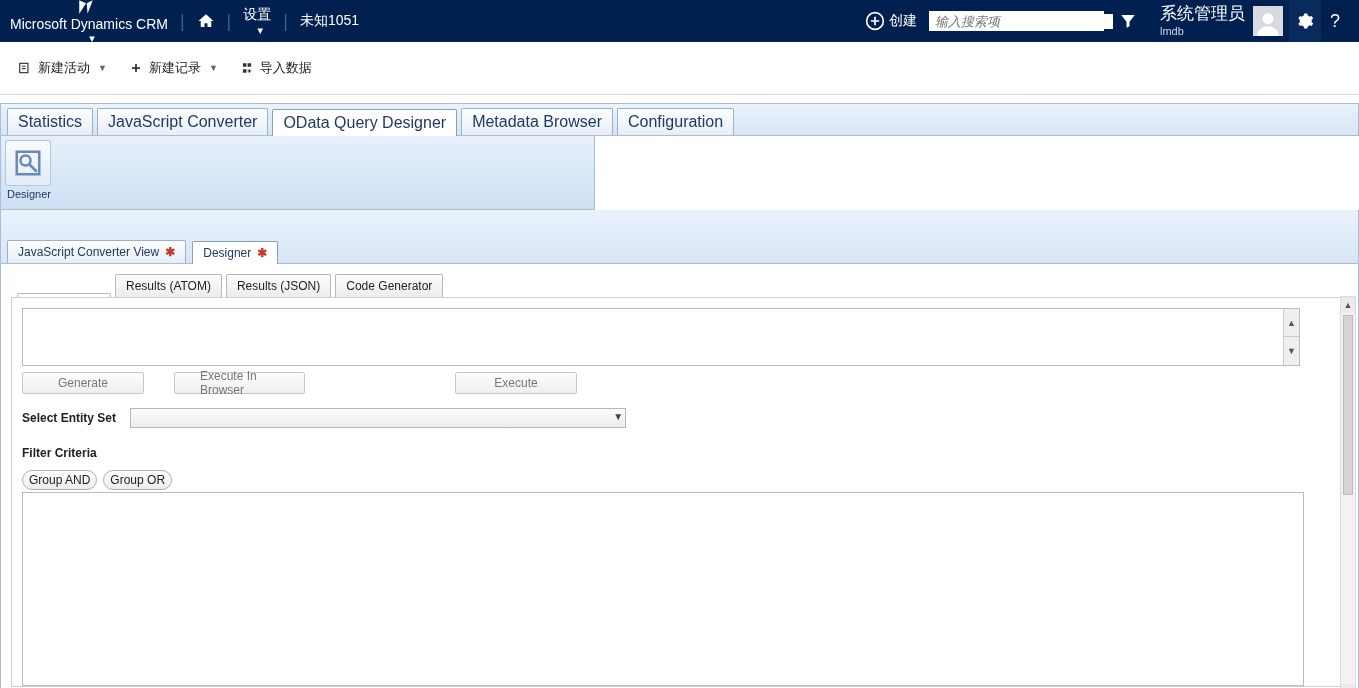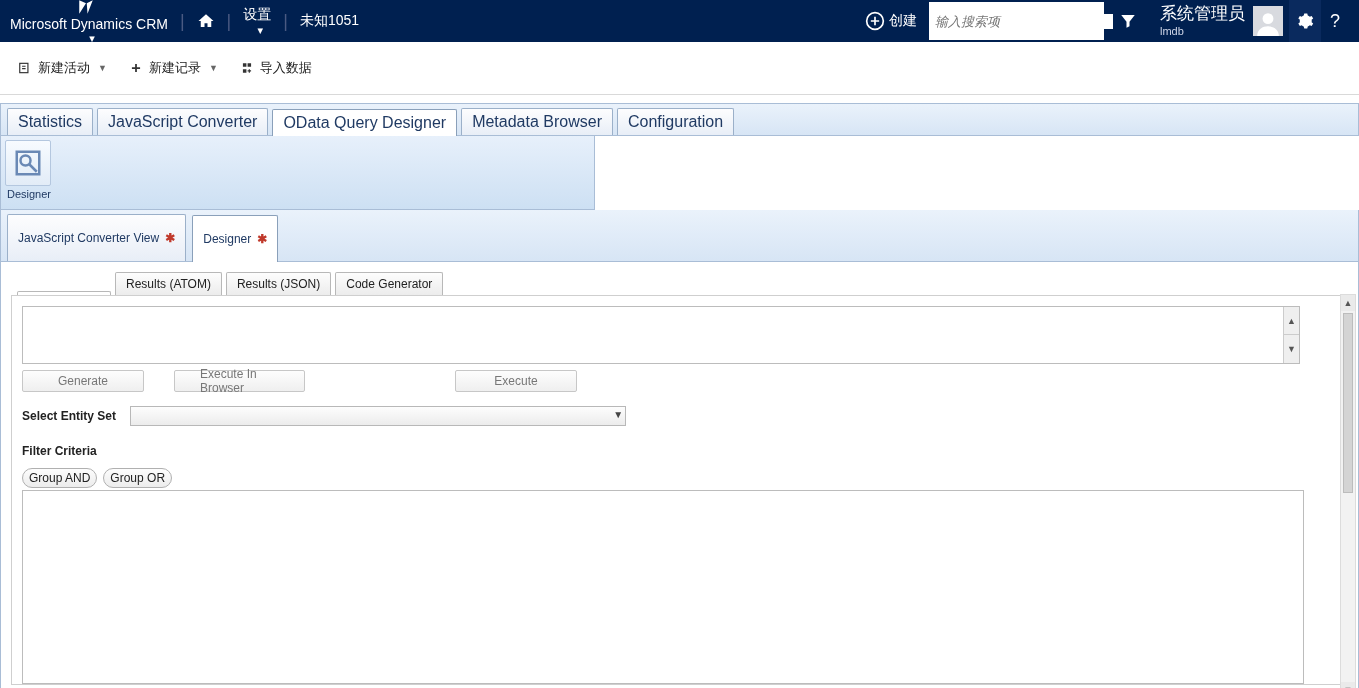--- a/index.html
+++ b/index.html
@@ -9,21 +9,21 @@
   .topnav { background: #002050; color: #fff; height: 42px; display: flex; align-items: center; padding: 0 10px; }
   .topnav .brand-icon { width: 18px; height: 18px; margin-right: 6px; }
   .topnav .brand { font-size: 18px; font-weight: 400; display: flex; align-items: center; }
   .topnav .chev { font-size: 11px; margin-left: 6px; }
   .topnav .sep { color: #4a5a82; margin: 0 12px; font-size: 18px; }
   .topnav .home-icon { width: 18px; height: 18px; }
   .topnav .nav-item { display: flex; align-items: center; font-size: 14px; cursor: pointer; flex-direction: column; }
   .topnav .spacer { flex: 1; }
   .topnav .create { display: flex; align-items: center; margin-right: 12px; cursor: pointer; font-size: 14px; }
   .topnav .create svg { width: 20px; height: 20px; margin-right: 4px; }
-  .topnav .search { background: #fff; width: 175px; height: 38px; display: flex; align-items: center; padding: 0 6px; }
+  .topnav .search { background: #fff; width: 175px; height: 20px; display: flex; align-items: center; padding: 0 6px; }
   .topnav .search input { border: none; outline: none; flex: 1; font-size: 13px; font-style: italic; color: #666; }
   .topnav .search svg { width: 16px; height: 16px; }
   .topnav .iconbtn { width: 40px; display: flex; align-items: center; justify-content: center; cursor: pointer; margin-left: 4px; }
   .topnav .user { margin-left: 12px; text-align: left; font-size: 12px; line-height: 1.2; cursor: pointer; }
   .topnav .user .u1 { font-size: 17px; }
   .topnav .user .u2 { font-size: 11px; color: #cfd6e8; }
   .topnav .avatar { width: 30px; height: 30px; background: #d8dadf; margin-left: 8px; display: flex; align-items: flex-end; justify-content: center; overflow: hidden; }
   .topnav .gearwrap { background: #0a2a5e; height: 42px; width: 32px; display: flex; align-items: center; justify-content: center; margin-left: 6px; cursor: pointer; }
   .topnav .help { width: 28px; display: flex; align-items: center; justify-content: center; font-size: 18px; cursor: pointer; }
 
@@ -40,21 +40,21 @@
   .tab1 { background: linear-gradient(#fdfdfe, #e8eef7); border: 1px solid #9bb0c9; border-bottom: none; padding: 4px 10px; font-size: 16px; color: #203a63; cursor: pointer; border-radius: 2px 2px 0 0; }
   .tab1.active { background: #fff; border-color: #8aa0ba; position: relative; top: 1px; }
 
   
   .ribbon { background: linear-gradient(#e7f0fb, #cde0f3); border: 1px solid #a9bdd6; border-top: none; height: 74px; width: 595px; padding: 4px; }
   .ribbonbtn { width: 48px; text-align: center; font-size: 11px; color: #203a63; cursor: pointer; }
   .ribbonbtn .iconbox { width: 46px; height: 46px; border: 1px solid #b4c7df; background: linear-gradient(#f7fbff, #e2ecf7); display: flex; align-items: center; justify-content: center; margin-bottom: 2px; border-radius: 2px; }
 
   
   .tabstrip2 { background: linear-gradient(#eaf2fb, #d7e5f5); border: 1px solid #a9bdd6; border-top: none; display: flex; padding: 4px 6px 0 6px; gap: 6px; }
-  .tab2 { background: linear-gradient(#fdfdfe, #e8eef7); border: 1px solid #9bb0c9; border-bottom: none; padding: 16px 10px; font-size: 12px; color: #203a63; display: flex; align-items: center; gap: 6px; cursor: pointer; border-radius: 2px 2px 0 0; }
+  .tab2 { background: linear-gradient(#fdfdfe, #e8eef7); border: 1px solid #9bb0c9; border-bottom: none; padding: 4px 10px; font-size: 12px; color: #203a63; display: flex; align-items: center; gap: 6px; cursor: pointer; border-radius: 2px 2px 0 0; margin-top: 26px; }
   .tab2.active { background: #fff; border-color: #8aa0ba; position: relative; top: 1px; }
   .tab2 .close { color: #c0392b; font-weight: bold; font-size: 12px; line-height: 1; }
 
   
   .bodyhost { border: 1px solid #a9bdd6; border-top: none; background: #fff; padding: 10px 10px 0 10px; height: 440px; position: relative; }
 
   
   .tabstrip3 { display: flex; gap: 4px; margin-left: 6px; }
   .tab3 { border: 1px solid #b8b8b8; border-bottom: none; background: linear-gradient(#fdfdfd, #ececec); padding: 4px 10px; font-size: 12px; cursor: pointer; border-radius: 2px 2px 0 0; }
   .tab3.active { background: #fff; position: relative; top: 19px; }

